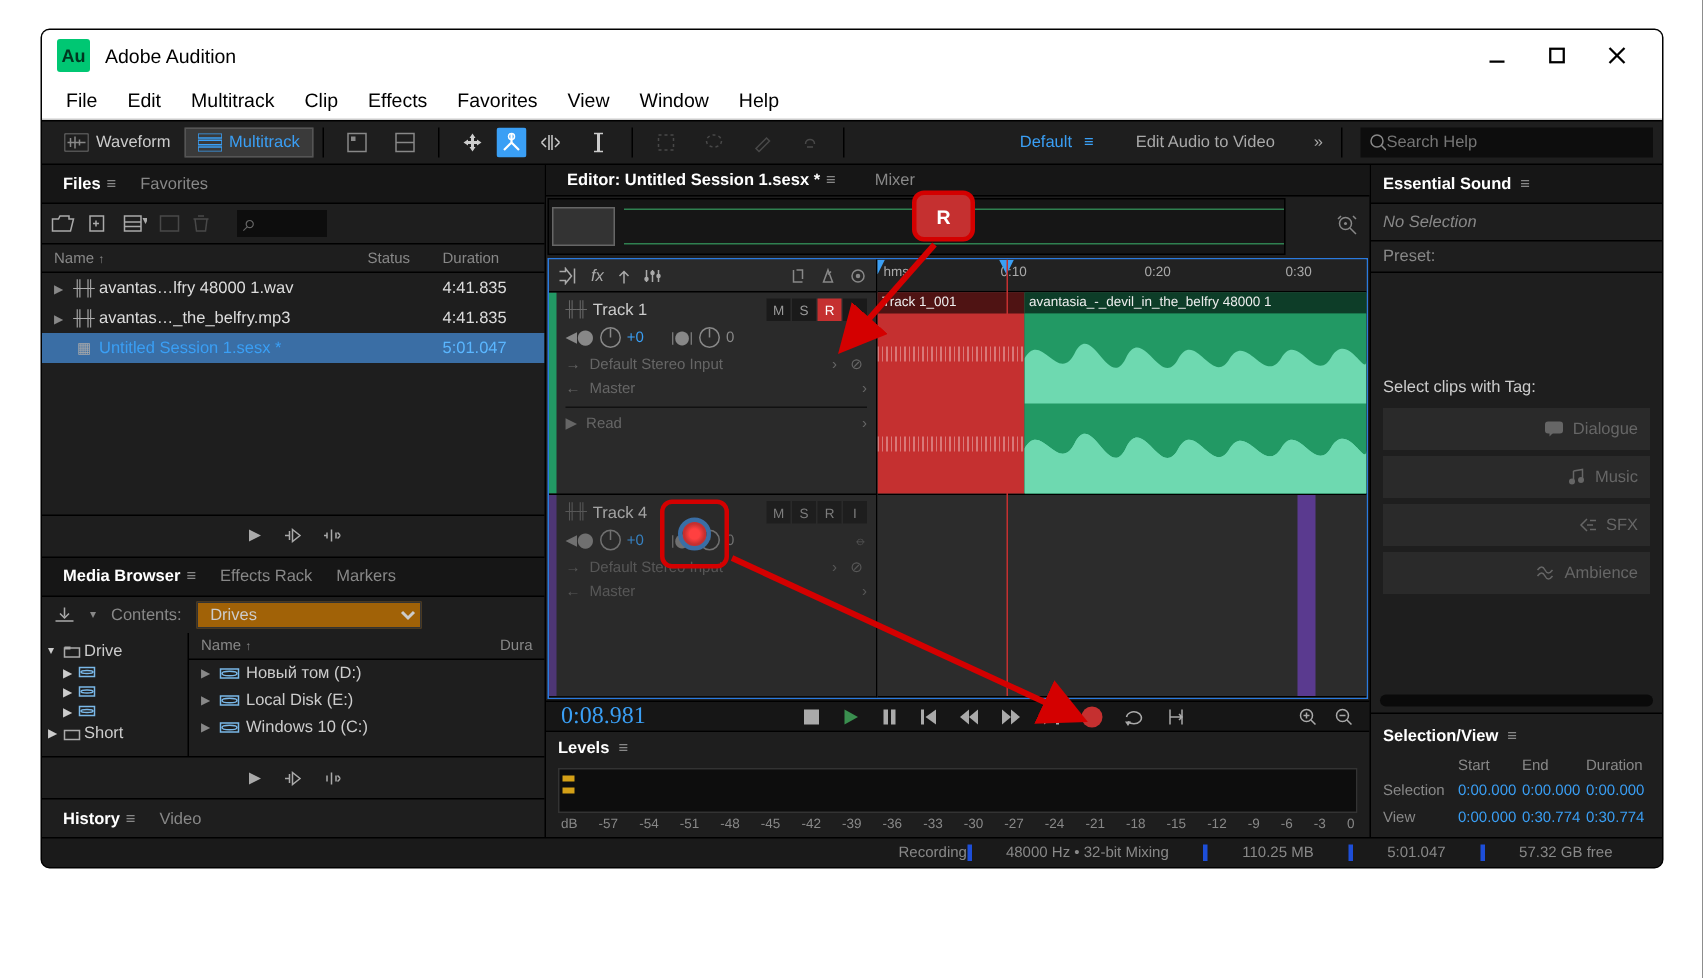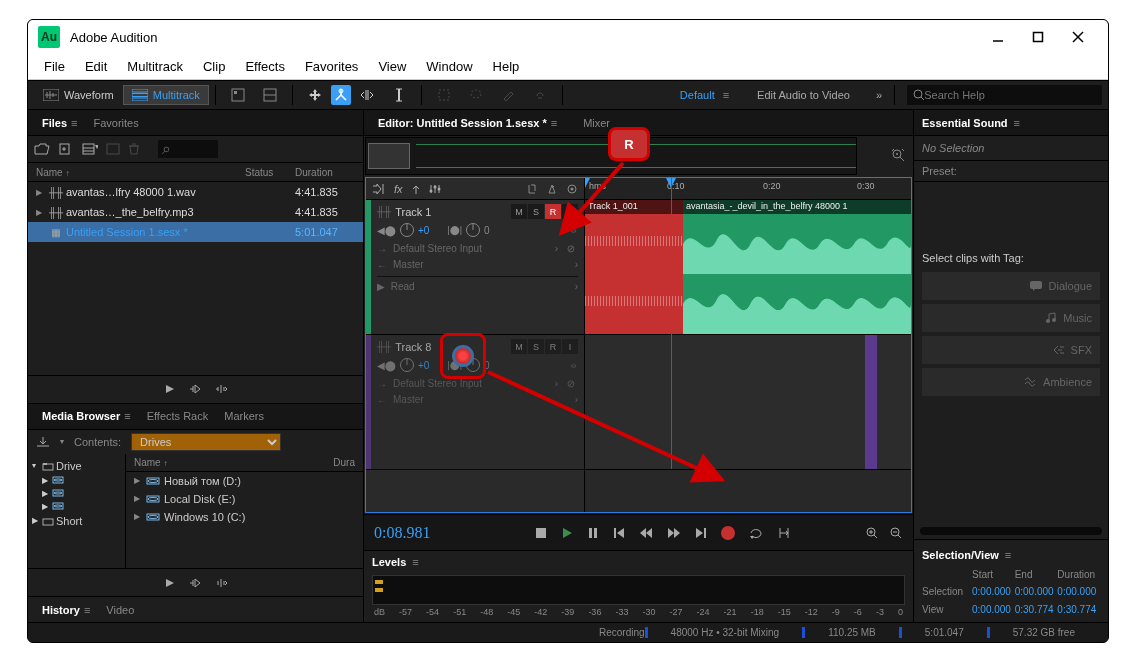--- a/index.html
+++ b/index.html
@@ -1,17 +1,17 @@
 <!DOCTYPE html>
 <html><head>
 <meta charset="utf-8">
 <style>
 * { margin: 0; padding: 0; box-sizing: border-box; font-family: 'Segoe UI', Tahoma, sans-serif; user-select: none; }
 body { background: #fff; overflow: hidden; }
-.window { position: absolute; left: 27px; top: 19px; width: 1082px; height: 624px; background: #1a1a1a; border: 1px solid #000; border-radius: 6px; overflow: hidden; }
+.window { position: absolute; left: 27px; top: 19px; width: 1082px; height: 560px; background: #1a1a1a; border: 1px solid #000; border-radius: 6px; overflow: hidden; }
 .titlebar { height: 34px; background: #fff; display: flex; align-items: center; padding: 0 10px; color: #000; }
 .titlebar .logo { width: 22px; height: 22px; background: #00c773; display: flex; align-items: center; justify-content: center; font-size: 12px; font-weight: bold; color: #003620; margin-right: 10px; border-radius: 2px; }
 .titlebar .title { flex: 1; font-size: 13px; }
 .titlebar .win-btn { width: 40px; height: 30px; display: flex; align-items: center; justify-content: center; font-size: 14px; cursor: pointer; }
 .menubar { height: 26px; background: #fff; display: flex; align-items: center; padding: 0 6px; color: #000; font-size: 13px; border-bottom: 1px solid #ccc; }
 .menubar span { padding: 4px 10px; cursor: pointer; }
 .toolbar { height: 30px; background: #1e1e1e; border-top: 1px solid #000; border-bottom: 1px solid #000; display: flex; align-items: center; padding: 0 6px; color: #aaa; font-size: 11px; }
 .tool-btn { padding: 3px 8px; display: flex; align-items: center; gap: 5px; cursor: pointer; border: 1px solid transparent; color: #ccc; }
 .tool-btn.active { background: #3a3a3a; border-color: #555; color: #3a9ff5; }
 .tool-btn.active svg rect { stroke: #3a9ff5; }
@@ -542,21 +542,21 @@
                   <span style="color:#666">›</span>
                 </div>
             </div>
           </div>
 
           <div class="track-head" style="opacity:0.75">
             <div class="track-color c2"></div>
             <div class="track-controls">
               <div class="track-title-row">
                 <span style="color:#666;font-size:10px">╫╫</span>
-                <span class="tname">Track 8</span>
+                <span class="tname">Track 4</span>
                 <div class="msri">
                   <div class="b">M</div>
                   <div class="b">S</div>
                   <div class="b">R</div>
                   <div class="b">I</div>
                 </div>
               </div>
               <div class="knob-row">
                 <span>◀⬤</span>
                 <div class="knob"></div>

